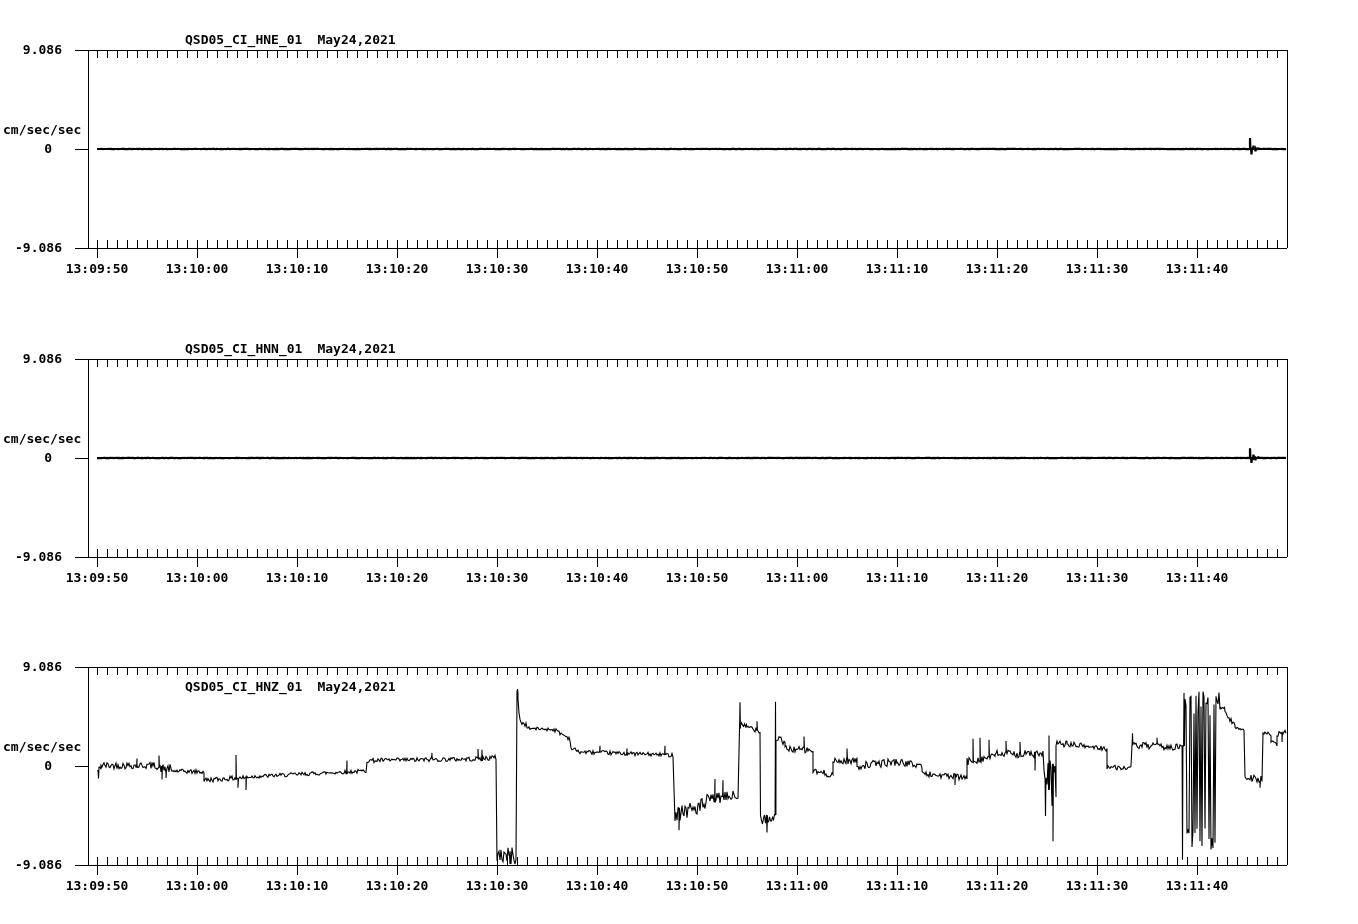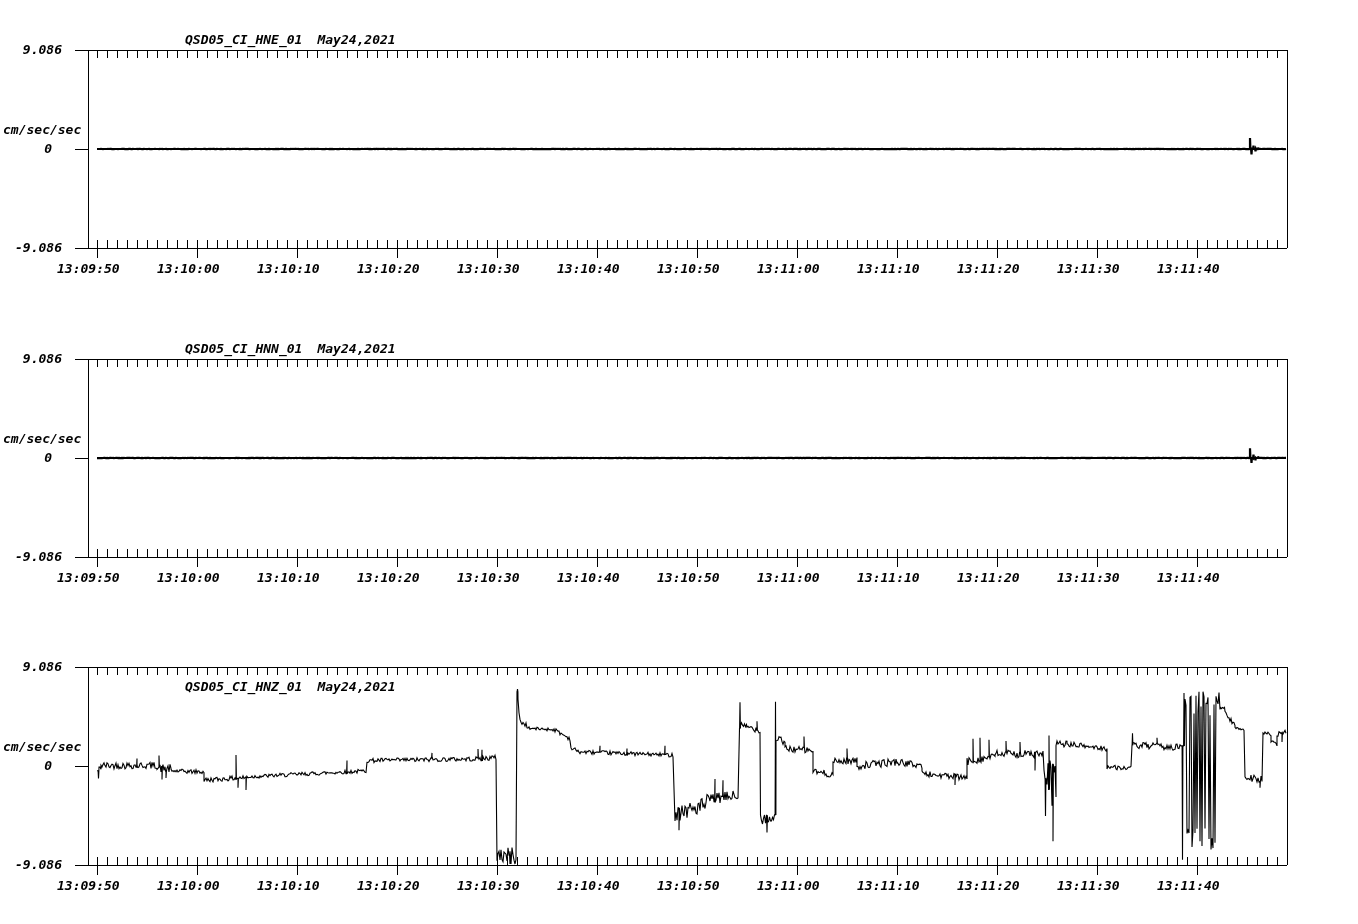--- a/index.html
+++ b/index.html
@@ -1,28 +1,27 @@
 <!DOCTYPE html>
 <html><head>
 <meta charset="utf-8">
 <style>
   html,body{margin:0;padding:0;background:#fff;}
   .figure{
     position:relative;width:1358px;height:924px;background:#ffffff;color:#000000;
     font-family:"DejaVu Sans Mono",monospace;font-weight:bold;font-size:13px;line-height:14px;
     overflow:hidden;
-    font-style:italic;
   }
   .plot-svg{position:absolute;left:0;top:0;}
   .ptitle{position:absolute;left:185px;white-space:pre;}
   .ptitle .tdate{margin-left:15px;}
   .ylab{position:absolute;left:0;width:62px;text-align:right;}
   .ylab.yzero{width:52px;}
   .yunit{position:absolute;left:3px;width:82px;text-align:left;}
-  .xlab{position:absolute;width:80px;}
+  .xlab{position:absolute;width:80px;text-align:center;}
 </style>
 </head>
 <body>
 
 <div class="figure">
 
   <svg class="plot-svg" id="plot" width="1358" height="924" viewBox="0 0 1358 924">
       <path d="M88,50H1287M88,248H1287M88,50V248M1287,50V248M75,50H88M75,149H88M75,248H88M97,50V58M97,240V258M107,50V58M107,240V248M117,50V58M117,240V248M127,50V58M127,240V248M137,50V58M137,240V248M147,50V58M147,240V248M157,50V58M157,240V248M167,50V58M167,240V248M177,50V58M177,240V248M187,50V58M187,240V248M197,50V58M197,240V258M207,50V58M207,240V248M217,50V58M217,240V248M227,50V58M227,240V248M237,50V58M237,240V248M247,50V58M247,240V248M257,50V58M257,240V248M267,50V58M267,240V248M277,50V58M277,240V248M287,50V58M287,240V248M297,50V58M297,240V258M307,50V58M307,240V248M317,50V58M317,240V248M327,50V58M327,240V248M337,50V58M337,240V248M347,50V58M347,240V248M357,50V58M357,240V248M367,50V58M367,240V248M377,50V58M377,240V248M387,50V58M387,240V248M397,50V58M397,240V258M407,50V58M407,240V248M417,50V58M417,240V248M427,50V58M427,240V248M437,50V58M437,240V248M447,50V58M447,240V248M457,50V58M457,240V248M467,50V58M467,240V248M477,50V58M477,240V248M487,50V58M487,240V248M497,50V58M497,240V258M507,50V58M507,240V248M517,50V58M517,240V248M527,50V58M527,240V248M537,50V58M537,240V248M547,50V58M547,240V248M557,50V58M557,240V248M567,50V58M567,240V248M577,50V58M577,240V248M587,50V58M587,240V248M597,50V58M597,240V258M607,50V58M607,240V248M617,50V58M617,240V248M627,50V58M627,240V248M637,50V58M637,240V248M647,50V58M647,240V248M657,50V58M657,240V248M667,50V58M667,240V248M677,50V58M677,240V248M687,50V58M687,240V248M697,50V58M697,240V258M707,50V58M707,240V248M717,50V58M717,240V248M727,50V58M727,240V248M737,50V58M737,240V248M747,50V58M747,240V248M757,50V58M757,240V248M767,50V58M767,240V248M777,50V58M777,240V248M787,50V58M787,240V248M797,50V58M797,240V258M807,50V58M807,240V248M817,50V58M817,240V248M827,50V58M827,240V248M837,50V58M837,240V248M847,50V58M847,240V248M857,50V58M857,240V248M867,50V58M867,240V248M877,50V58M877,240V248M887,50V58M887,240V248M897,50V58M897,240V258M907,50V58M907,240V248M917,50V58M917,240V248M927,50V58M927,240V248M937,50V58M937,240V248M947,50V58M947,240V248M957,50V58M957,240V248M967,50V58M967,240V248M977,50V58M977,240V248M987,50V58M987,240V248M997,50V58M997,240V258M1007,50V58M1007,240V248M1017,50V58M1017,240V248M1027,50V58M1027,240V248M1037,50V58M1037,240V248M1047,50V58M1047,240V248M1057,50V58M1057,240V248M1067,50V58M1067,240V248M1077,50V58M1077,240V248M1087,50V58M1087,240V248M1097,50V58M1097,240V258M1107,50V58M1107,240V248M1117,50V58M1117,240V248M1127,50V58M1127,240V248M1137,50V58M1137,240V248M1147,50V58M1147,240V248M1157,50V58M1157,240V248M1167,50V58M1167,240V248M1177,50V58M1177,240V248M1187,50V58M1187,240V248M1197,50V58M1197,240V258M1207,50V58M1207,240V248M1217,50V58M1217,240V248M1227,50V58M1227,240V248M1237,50V58M1237,240V248M1247,50V58M1247,240V248M1257,50V58M1257,240V248M1267,50V58M1267,240V248M1277,50V58M1277,240V248" stroke="#000000" fill="none" stroke-width="1" shape-rendering="crispEdges"></path>
       <polyline points="97.0,149.0 98.0,149.0 99.0,149.0 100.0,149.0 101.0,148.9 102.0,149.0 103.0,149.1 104.0,149.0 105.0,149.0 106.0,149.0 107.0,149.0 108.0,148.9 109.0,149.0 110.0,148.9 111.0,148.9 112.0,149.1 113.0,149.1 114.0,149.1 115.0,149.0 116.0,149.0 117.0,149.0 118.0,149.1 119.0,149.0 120.0,149.0 121.0,149.0 122.0,148.9 123.0,148.9 124.0,148.9 125.0,149.1 126.0,149.0 127.0,149.1 128.0,149.1 129.0,148.9 130.0,148.8 131.0,149.1 132.0,149.1 133.0,148.9 134.0,149.0 135.0,149.0 136.0,149.0 137.0,148.9 138.0,149.1 139.0,148.9 140.0,148.9 141.0,149.0 142.0,149.2 143.0,149.1 144.0,148.9 145.0,149.0 146.0,149.0 147.0,149.1 148.0,149.0 149.0,148.9 150.0,149.1 151.0,149.0 152.0,149.1 153.0,149.0 154.0,149.0 155.0,148.8 156.0,149.0 157.0,149.0 158.0,149.0 159.0,149.1 160.0,148.9 161.0,149.0 162.0,148.9 163.0,149.1 164.0,149.0 165.0,149.0 166.0,148.9 167.0,149.1 168.0,149.1 169.0,149.0 170.0,149.0 171.0,149.1 172.0,149.0 173.0,149.0 174.0,148.9 175.0,148.9 176.0,149.0 177.0,149.0 178.0,148.9 179.0,149.0 180.0,149.0 181.0,149.1 182.0,149.0 183.0,149.2 184.0,148.9 185.0,149.1 186.0,149.0 187.0,149.1 188.0,149.1 189.0,148.9 190.0,149.0 191.0,149.0 192.0,149.1 193.0,149.0 194.0,149.0 195.0,148.9 196.0,148.8 197.0,149.0 198.0,149.0 199.0,149.0 200.0,149.0 201.0,149.1 202.0,149.0 203.0,149.0 204.0,148.8 205.0,148.9 206.0,149.1 207.0,149.1 208.0,149.0 209.0,148.8 210.0,149.1 211.0,148.9 212.0,149.0 213.0,148.9 214.0,148.9 215.0,149.1 216.0,149.1 217.0,148.9 218.0,149.0 219.0,149.0 220.0,149.1 221.0,148.9 222.0,149.1 223.0,149.1 224.0,149.0 225.0,149.0 226.0,149.1 227.0,148.9 228.0,148.9 229.0,148.9 230.0,149.2 231.0,149.0 232.0,148.9 233.0,149.0 234.0,148.9 235.0,149.0 236.0,149.2 237.0,149.0 238.0,149.0 239.0,149.1 240.0,148.9 241.0,149.1 242.0,149.1 243.0,148.8 244.0,149.0 245.0,148.9 246.0,148.9 247.0,148.9 248.0,148.8 249.0,149.1 250.0,149.1 251.0,149.0 252.0,149.0 253.0,149.0 254.0,149.0 255.0,149.1 256.0,149.1 257.0,149.0 258.0,149.1 259.0,149.0 260.0,148.9 261.0,149.0 262.0,149.1 263.0,149.0 264.0,149.0 265.0,148.8 266.0,149.1 267.0,149.0 268.0,149.1 269.0,148.9 270.0,149.1 271.0,149.0 272.0,149.0 273.0,149.2 274.0,149.1 275.0,149.1 276.0,148.9 277.0,149.1 278.0,148.9 279.0,149.1 280.0,149.0 281.0,148.9 282.0,148.9 283.0,148.9 284.0,149.1 285.0,149.1 286.0,148.9 287.0,149.1 288.0,149.1 289.0,149.1 290.0,149.1 291.0,148.9 292.0,149.0 293.0,148.9 294.0,149.0 295.0,148.9 296.0,148.9 297.0,149.0 298.0,148.9 299.0,149.1 300.0,149.1 301.0,149.1 302.0,149.0 303.0,149.2 304.0,149.0 305.0,148.8 306.0,148.9 307.0,149.0 308.0,148.9 309.0,149.1 310.0,149.0 311.0,148.9 312.0,149.1 313.0,148.8 314.0,149.1 315.0,148.9 316.0,149.0 317.0,148.9 318.0,148.8 319.0,149.0 320.0,149.0 321.0,149.0 322.0,149.1 323.0,149.1 324.0,149.1 325.0,149.1 326.0,148.9 327.0,149.0 328.0,149.0 329.0,149.1 330.0,148.9 331.0,149.1 332.0,148.9 333.0,149.1 334.0,149.1 335.0,149.0 336.0,149.0 337.0,149.1 338.0,149.0 339.0,149.1 340.0,148.9 341.0,149.0 342.0,149.0 343.0,148.8 344.0,149.0 345.0,149.0 346.0,149.0 347.0,149.1 348.0,149.0 349.0,148.9 350.0,149.1 351.0,149.0 352.0,149.0 353.0,149.1 354.0,149.1 355.0,149.0 356.0,149.2 357.0,149.1 358.0,148.9 359.0,149.1 360.0,149.1 361.0,149.0 362.0,148.9 363.0,149.0 364.0,149.0 365.0,148.9 366.0,149.0 367.0,148.9 368.0,148.9 369.0,149.1 370.0,148.9 371.0,149.1 372.0,149.1 373.0,149.0 374.0,148.9 375.0,149.1 376.0,148.9 377.0,148.9 378.0,149.1 379.0,148.9 380.0,149.0 381.0,148.9 382.0,149.0 383.0,148.9 384.0,148.8 385.0,149.0 386.0,149.1 387.0,149.1 388.0,148.9 389.0,148.9 390.0,149.1 391.0,148.9 392.0,149.1 393.0,149.0 394.0,148.9 395.0,149.0 396.0,148.9 397.0,148.9 398.0,149.1 399.0,149.1 400.0,149.1 401.0,149.2 402.0,148.9 403.0,149.1 404.0,149.0 405.0,149.1 406.0,149.1 407.0,148.9 408.0,148.9 409.0,149.0 410.0,148.8 411.0,149.0 412.0,148.9 413.0,149.0 414.0,149.0 415.0,149.1 416.0,148.9 417.0,149.1 418.0,149.0 419.0,149.0 420.0,148.9 421.0,149.0 422.0,149.1 423.0,148.9 424.0,149.1 425.0,149.1 426.0,149.1 427.0,148.9 428.0,149.0 429.0,149.1 430.0,149.0 431.0,149.0 432.0,149.1 433.0,149.1 434.0,149.1 435.0,149.0 436.0,148.9 437.0,149.0 438.0,148.9 439.0,149.1 440.0,149.1 441.0,149.0 442.0,149.2 443.0,149.0 444.0,149.0 445.0,148.9 446.0,148.9 447.0,149.0 448.0,148.9 449.0,149.0 450.0,149.1 451.0,149.1 452.0,149.1 453.0,149.1 454.0,148.9 455.0,149.1 456.0,149.1 457.0,149.1 458.0,148.9 459.0,148.9 460.0,149.2 461.0,149.0 462.0,149.2 463.0,149.1 464.0,148.9 465.0,149.0 466.0,149.2 467.0,149.1 468.0,149.2 469.0,149.0 470.0,149.0 471.0,149.2 472.0,148.9 473.0,148.9 474.0,149.1 475.0,149.0 476.0,149.1 477.0,149.1 478.0,149.2 479.0,149.0 480.0,148.9 481.0,148.9 482.0,149.0 483.0,148.9 484.0,149.0 485.0,149.1 486.0,149.0 487.0,148.9 488.0,148.9 489.0,149.0 490.0,148.9 491.0,149.0 492.0,149.0 493.0,149.0 494.0,148.8 495.0,149.1 496.0,149.0 497.0,149.1 498.0,149.0 499.0,149.1 500.0,149.0 501.0,149.1 502.0,148.9 503.0,148.9 504.0,149.1 505.0,148.8 506.0,149.0 507.0,149.0 508.0,149.1 509.0,149.2 510.0,148.9 511.0,149.1 512.0,149.0 513.0,148.9 514.0,148.9 515.0,149.1 516.0,148.9 517.0,149.0 518.0,149.0 519.0,149.0 520.0,149.0 521.0,149.1 522.0,149.2 523.0,149.1 524.0,149.1 525.0,149.1 526.0,149.0 527.0,149.0 528.0,149.1 529.0,149.0 530.0,149.0 531.0,148.9 532.0,148.9 533.0,149.1 534.0,149.0 535.0,149.1 536.0,148.9 537.0,149.1 538.0,149.1 539.0,149.0 540.0,149.1 541.0,149.1 542.0,148.9 543.0,149.1 544.0,149.1 545.0,149.1 546.0,149.2 547.0,149.1 548.0,149.1 549.0,149.1 550.0,149.0 551.0,149.1 552.0,148.8 553.0,148.9 554.0,148.9 555.0,149.1 556.0,148.9 557.0,149.0 558.0,148.9 559.0,149.0 560.0,148.9 561.0,149.1 562.0,149.1 563.0,148.9 564.0,149.1 565.0,149.1 566.0,148.9 567.0,148.9 568.0,149.1 569.0,149.2 570.0,149.1 571.0,149.0 572.0,149.2 573.0,148.9 574.0,148.9 575.0,148.9 576.0,149.0 577.0,149.1 578.0,148.9 579.0,148.8 580.0,149.0 581.0,149.1 582.0,149.1 583.0,149.1 584.0,149.0 585.0,148.9 586.0,148.9 587.0,149.1 588.0,149.1 589.0,149.0 590.0,148.9 591.0,149.0 592.0,149.0 593.0,149.1 594.0,149.0 595.0,149.0 596.0,149.0 597.0,148.9 598.0,149.0 599.0,148.9 600.0,149.1 601.0,149.1 602.0,149.0 603.0,148.9 604.0,149.1 605.0,149.1 606.0,149.1 607.0,149.1 608.0,148.9 609.0,148.9 610.0,149.1 611.0,149.0 612.0,149.0 613.0,149.0 614.0,149.0 615.0,148.9 616.0,149.1 617.0,149.1 618.0,149.1 619.0,148.9 620.0,149.1 621.0,149.2 622.0,149.0 623.0,149.1 624.0,149.2 625.0,148.9 626.0,148.9 627.0,149.1 628.0,148.9 629.0,149.2 630.0,149.1 631.0,149.1 632.0,149.1 633.0,149.2 634.0,148.9 635.0,148.9 636.0,148.9 637.0,149.0 638.0,149.0 639.0,148.9 640.0,149.1 641.0,149.1 642.0,149.0 643.0,149.1 644.0,149.1 645.0,149.0 646.0,149.1 647.0,149.1 648.0,148.9 649.0,149.0 650.0,148.9 651.0,148.9 652.0,149.1 653.0,149.0 654.0,148.9 655.0,149.2 656.0,149.0 657.0,148.9 658.0,148.9 659.0,149.0 660.0,149.0 661.0,149.0 662.0,149.1 663.0,149.0 664.0,148.8 665.0,149.1 666.0,149.1 667.0,149.1 668.0,149.0 669.0,149.1 670.0,148.9 671.0,148.8 672.0,149.0 673.0,149.0 674.0,149.1 675.0,148.9 676.0,149.0 677.0,149.1 678.0,149.1 679.0,149.2 680.0,149.0 681.0,149.1 682.0,149.0 683.0,149.0 684.0,148.9 685.0,148.9 686.0,149.1 687.0,149.0 688.0,149.0 689.0,149.1 690.0,149.1 691.0,148.9 692.0,149.1 693.0,149.0 694.0,149.1 695.0,149.0 696.0,149.0 697.0,148.9 698.0,149.0 699.0,149.0 700.0,148.9 701.0,149.1 702.0,148.9 703.0,149.0 704.0,148.9 705.0,149.0 706.0,148.9 707.0,149.0 708.0,148.9 709.0,149.2 710.0,149.1 711.0,149.0 712.0,148.9 713.0,149.0 714.0,148.9 715.0,149.0 716.0,148.9 717.0,148.9 718.0,149.2 719.0,148.9 720.0,148.9 721.0,149.0 722.0,149.0 723.0,149.1 724.0,149.1 725.0,149.0 726.0,149.1 727.0,149.0 728.0,149.0 729.0,149.1 730.0,149.1 731.0,149.1 732.0,148.9 733.0,148.9 734.0,148.9 735.0,149.1 736.0,149.1 737.0,149.2 738.0,149.0 739.0,148.9 740.0,148.9 741.0,149.1 742.0,149.1 743.0,149.0 744.0,149.1 745.0,149.0 746.0,148.9 747.0,149.0 748.0,149.0 749.0,149.1 750.0,149.0 751.0,149.0 752.0,148.8 753.0,149.0 754.0,149.1 755.0,148.9 756.0,149.0 757.0,149.1 758.0,149.1 759.0,149.1 760.0,149.0 761.0,148.9 762.0,148.8 763.0,149.1 764.0,149.0 765.0,148.9 766.0,149.0 767.0,148.9 768.0,149.0 769.0,148.9 770.0,149.0 771.0,149.1 772.0,148.8 773.0,149.0 774.0,149.1 775.0,149.1 776.0,149.1 777.0,149.1 778.0,148.9 779.0,148.9 780.0,149.0 781.0,149.0 782.0,149.0 783.0,148.9 784.0,149.0 785.0,149.1 786.0,148.9 787.0,149.1 788.0,149.0 789.0,148.9 790.0,148.9 791.0,148.8 792.0,149.0 793.0,149.1 794.0,148.9 795.0,148.9 796.0,148.9 797.0,148.9 798.0,149.1 799.0,149.1 800.0,148.9 801.0,149.1 802.0,149.0 803.0,148.9 804.0,149.0 805.0,148.9 806.0,149.1 807.0,149.2 808.0,148.9 809.0,148.9 810.0,149.0 811.0,148.9 812.0,149.1 813.0,149.1 814.0,148.8 815.0,149.0 816.0,149.1 817.0,149.1 818.0,148.9 819.0,148.9 820.0,148.9 821.0,149.1 822.0,149.1 823.0,149.1 824.0,149.1 825.0,149.0 826.0,149.1 827.0,148.9 828.0,148.9 829.0,148.9 830.0,149.0 831.0,149.1 832.0,148.9 833.0,148.8 834.0,148.9 835.0,149.1 836.0,149.1 837.0,149.1 838.0,149.0 839.0,148.9 840.0,149.2 841.0,149.0 842.0,149.1 843.0,149.0 844.0,148.9 845.0,148.8 846.0,148.8 847.0,149.1 848.0,148.9 849.0,149.0 850.0,149.0 851.0,148.9 852.0,149.1 853.0,148.9 854.0,149.0 855.0,148.9 856.0,149.1 857.0,149.1 858.0,149.1 859.0,148.9 860.0,149.0 861.0,148.8 862.0,149.1 863.0,149.1 864.0,149.0 865.0,148.9 866.0,149.0 867.0,149.0 868.0,148.9 869.0,149.0 870.0,149.1 871.0,149.0 872.0,149.1 873.0,149.1 874.0,149.0 875.0,149.0 876.0,149.0 877.0,149.1 878.0,149.2 879.0,149.1 880.0,149.1 881.0,149.0 882.0,148.9 883.0,149.0 884.0,149.1 885.0,149.0 886.0,149.1 887.0,149.1 888.0,149.1 889.0,149.0 890.0,149.1 891.0,149.1 892.0,148.9 893.0,149.1 894.0,149.1 895.0,148.9 896.0,149.1 897.0,149.1 898.0,148.8 899.0,149.1 900.0,149.1 901.0,148.9 902.0,148.9 903.0,148.9 904.0,148.9 905.0,148.9 906.0,148.8 907.0,148.9 908.0,149.1 909.0,149.0 910.0,149.1 911.0,148.9 912.0,149.1 913.0,149.2 914.0,148.9 915.0,149.0 916.0,149.1 917.0,149.1 918.0,149.0 919.0,148.9 920.0,149.1 921.0,148.9 922.0,149.0 923.0,149.1 924.0,149.1 925.0,149.1 926.0,148.9 927.0,149.1 928.0,149.0 929.0,149.0 930.0,148.9 931.0,148.9 932.0,149.1 933.0,148.8 934.0,149.2 935.0,149.0 936.0,148.8 937.0,149.1 938.0,149.2 939.0,148.9 940.0,149.0 941.0,149.0 942.0,149.0 943.0,148.9 944.0,149.1 945.0,149.0 946.0,148.9 947.0,148.8 948.0,149.0 949.0,148.9 950.0,148.8 951.0,149.1 952.0,149.1 953.0,148.9 954.0,149.2 955.0,148.9 956.0,149.0 957.0,148.9 958.0,149.0 959.0,149.0 960.0,148.9 961.0,148.9 962.0,149.0 963.0,148.9 964.0,149.2 965.0,149.1 966.0,149.1 967.0,149.0 968.0,148.9 969.0,149.1 970.0,149.1 971.0,148.9 972.0,148.9 973.0,148.9 974.0,149.0 975.0,148.9 976.0,149.2 977.0,148.9 978.0,149.1 979.0,149.1 980.0,148.9 981.0,149.0 982.0,148.8 983.0,148.9 984.0,148.9 985.0,149.0 986.0,148.9 987.0,148.9 988.0,149.1 989.0,148.8 990.0,148.9 991.0,149.0 992.0,148.9 993.0,148.9 994.0,148.9 995.0,149.1 996.0,148.9 997.0,149.1 998.0,149.0 999.0,149.1 1000.0,148.9 1001.0,149.1 1002.0,148.8 1003.0,149.1 1004.0,149.1 1005.0,149.0 1006.0,149.1 1007.0,148.9 1008.0,148.9 1009.0,148.9 1010.0,148.9 1011.0,149.0 1012.0,148.9 1013.0,148.9 1014.0,148.9 1015.0,148.9 1016.0,149.0 1017.0,149.0 1018.0,149.0 1019.0,149.0 1020.0,148.9 1021.0,148.9 1022.0,149.1 1023.0,149.1 1024.0,149.0 1025.0,149.0 1026.0,149.0 1027.0,148.9 1028.0,149.1 1029.0,148.9 1030.0,149.0 1031.0,149.0 1032.0,149.1 1033.0,149.1 1034.0,148.9 1035.0,149.1 1036.0,149.1 1037.0,148.9 1038.0,149.0 1039.0,148.9 1040.0,149.1 1041.0,149.0 1042.0,148.9 1043.0,149.0 1044.0,148.9 1045.0,149.1 1046.0,149.0 1047.0,149.0 1048.0,149.1 1049.0,149.0 1050.0,149.1 1051.0,148.8 1052.0,149.0 1053.0,149.1 1054.0,149.1 1055.0,148.9 1056.0,148.9 1057.0,149.1 1058.0,149.0 1059.0,149.1 1060.0,148.9 1061.0,148.9 1062.0,149.0 1063.0,149.1 1064.0,149.1 1065.0,149.0 1066.0,149.1 1067.0,149.0 1068.0,149.1 1069.0,149.1 1070.0,149.0 1071.0,149.0 1072.0,149.1 1073.0,149.0 1074.0,149.0 1075.0,148.9 1076.0,148.9 1077.0,148.9 1078.0,149.0 1079.0,148.9 1080.0,148.9 1081.0,149.0 1082.0,149.1 1083.0,149.2 1084.0,149.0 1085.0,149.0 1086.0,148.9 1087.0,149.0 1088.0,149.1 1089.0,149.0 1090.0,149.0 1091.0,149.2 1092.0,148.9 1093.0,148.9 1094.0,149.2 1095.0,149.1 1096.0,149.0 1097.0,148.9 1098.0,149.0 1099.0,148.9 1100.0,148.9 1101.0,149.1 1102.0,149.0 1103.0,149.0 1104.0,149.1 1105.0,149.1 1106.0,149.1 1107.0,149.1 1108.0,149.1 1109.0,149.0 1110.0,149.1 1111.0,148.9 1112.0,149.2 1113.0,149.1 1114.0,148.9 1115.0,149.1 1116.0,149.1 1117.0,148.9 1118.0,149.1 1119.0,149.0 1120.0,149.0 1121.0,149.0 1122.0,149.0 1123.0,149.0 1124.0,148.9 1125.0,149.1 1126.0,148.9 1127.0,148.9 1128.0,149.0 1129.0,149.1 1130.0,148.8 1131.0,149.2 1132.0,149.2 1133.0,148.9 1134.0,149.1 1135.0,149.1 1136.0,148.8 1137.0,149.0 1138.0,148.9 1139.0,149.1 1140.0,148.8 1141.0,149.1 1142.0,149.0 1143.0,148.9 1144.0,149.1 1145.0,148.9 1146.0,148.8 1147.0,149.0 1148.0,149.0 1149.0,148.9 1150.0,148.9 1151.0,149.1 1152.0,148.9 1153.0,149.0 1154.0,148.9 1155.0,149.1 1156.0,148.9 1157.0,148.9 1158.0,148.9 1159.0,148.9 1160.0,149.1 1161.0,148.9 1162.0,149.0 1163.0,148.8 1164.0,149.1 1165.0,149.0 1166.0,149.0 1167.0,149.1 1168.0,149.0 1169.0,149.1 1170.0,149.0 1171.0,149.1 1172.0,148.9 1173.0,149.2 1174.0,148.9 1175.0,149.2 1176.0,149.2 1177.0,149.0 1178.0,148.9 1179.0,149.2 1180.0,149.1 1181.0,149.0 1182.0,149.2 1183.0,148.9 1184.0,149.1 1185.0,149.0 1186.0,148.9 1187.0,148.9 1188.0,149.0 1189.0,149.1 1190.0,148.9 1191.0,148.9 1192.0,149.1 1193.0,148.9 1194.0,149.0 1195.0,149.1 1196.0,149.1 1197.0,148.8 1198.0,148.9 1199.0,149.0 1200.0,148.8 1201.0,149.1 1202.0,149.1 1203.0,149.1 1204.0,149.0 1205.0,149.0 1206.0,149.0 1207.0,149.1 1208.0,149.1 1209.0,149.1 1210.0,149.0 1211.0,149.0 1212.0,149.1 1213.0,149.0 1214.0,149.0 1215.0,148.9 1216.0,149.1 1217.0,148.8 1218.0,149.1 1219.0,149.0 1220.0,149.0 1221.0,148.9 1222.0,149.0 1223.0,149.0 1224.0,148.9 1225.0,149.1 1226.0,148.8 1227.0,149.0 1228.0,149.1 1229.0,148.9 1230.0,149.0 1231.0,148.9 1232.0,149.0 1233.0,149.1 1234.0,149.1 1235.0,149.0 1236.0,149.0 1237.0,148.9 1238.0,149.1 1239.0,148.9 1240.0,149.1 1241.0,149.1 1242.0,149.0 1243.0,148.9 1244.0,148.9 1245.0,148.9 1246.0,149.2 1247.0,149.1 1248.0,149.1 1249.0,149.1 1249.6,148.9 1250.0,148.9 1250.0,138.1 1250.4,148.9 1251.0,149.1 1251.1,149.1 1251.5,154.4 1251.9,149.1 1252.0,149.2 1253.0,148.8 1253.1,148.8 1253.5,145.7 1253.9,148.8 1254.0,148.9 1255.0,148.8 1255.1,148.8 1255.5,151.2 1255.9,148.8 1256.0,149.0 1257.0,149.1 1257.6,149.0 1258.0,149.0 1258.0,147.4 1258.4,149.0 1259.0,148.9 1260.0,148.9 1261.0,149.0 1262.0,149.0 1263.0,148.9 1264.0,148.9 1265.0,148.9 1266.0,149.0 1267.0,148.9 1268.0,148.9 1269.0,148.9 1270.0,148.9 1271.0,148.9 1272.0,149.1 1273.0,149.1 1274.0,149.1 1275.0,148.9 1276.0,149.1 1277.0,149.1 1278.0,149.1 1279.0,149.0 1280.0,149.0 1281.0,149.0 1282.0,148.9 1283.0,149.1 1284.0,149.1 1285.0,149.2 1286.0,149.0" fill="none" stroke="#000000" stroke-width="2.2" stroke-linejoin="miter"></polyline>
       <path d="M88,359H1287M88,557H1287M88,359V557M1287,359V557M75,359H88M75,458H88M75,557H88M97,359V367M97,549V567M107,359V367M107,549V557M117,359V367M117,549V557M127,359V367M127,549V557M137,359V367M137,549V557M147,359V367M147,549V557M157,359V367M157,549V557M167,359V367M167,549V557M177,359V367M177,549V557M187,359V367M187,549V557M197,359V367M197,549V567M207,359V367M207,549V557M217,359V367M217,549V557M227,359V367M227,549V557M237,359V367M237,549V557M247,359V367M247,549V557M257,359V367M257,549V557M267,359V367M267,549V557M277,359V367M277,549V557M287,359V367M287,549V557M297,359V367M297,549V567M307,359V367M307,549V557M317,359V367M317,549V557M327,359V367M327,549V557M337,359V367M337,549V557M347,359V367M347,549V557M357,359V367M357,549V557M367,359V367M367,549V557M377,359V367M377,549V557M387,359V367M387,549V557M397,359V367M397,549V567M407,359V367M407,549V557M417,359V367M417,549V557M427,359V367M427,549V557M437,359V367M437,549V557M447,359V367M447,549V557M457,359V367M457,549V557M467,359V367M467,549V557M477,359V367M477,549V557M487,359V367M487,549V557M497,359V367M497,549V567M507,359V367M507,549V557M517,359V367M517,549V557M527,359V367M527,549V557M537,359V367M537,549V557M547,359V367M547,549V557M557,359V367M557,549V557M567,359V367M567,549V557M577,359V367M577,549V557M587,359V367M587,549V557M597,359V367M597,549V567M607,359V367M607,549V557M617,359V367M617,549V557M627,359V367M627,549V557M637,359V367M637,549V557M647,359V367M647,549V557M657,359V367M657,549V557M667,359V367M667,549V557M677,359V367M677,549V557M687,359V367M687,549V557M697,359V367M697,549V567M707,359V367M707,549V557M717,359V367M717,549V557M727,359V367M727,549V557M737,359V367M737,549V557M747,359V367M747,549V557M757,359V367M757,549V557M767,359V367M767,549V557M777,359V367M777,549V557M787,359V367M787,549V557M797,359V367M797,549V567M807,359V367M807,549V557M817,359V367M817,549V557M827,359V367M827,549V557M837,359V367M837,549V557M847,359V367M847,549V557M857,359V367M857,549V557M867,359V367M867,549V557M877,359V367M877,549V557M887,359V367M887,549V557M897,359V367M897,549V567M907,359V367M907,549V557M917,359V367M917,549V557M927,359V367M927,549V557M937,359V367M937,549V557M947,359V367M947,549V557M957,359V367M957,549V557M967,359V367M967,549V557M977,359V367M977,549V557M987,359V367M987,549V557M997,359V367M997,549V567M1007,359V367M1007,549V557M1017,359V367M1017,549V557M1027,359V367M1027,549V557M1037,359V367M1037,549V557M1047,359V367M1047,549V557M1057,359V367M1057,549V557M1067,359V367M1067,549V557M1077,359V367M1077,549V557M1087,359V367M1087,549V557M1097,359V367M1097,549V567M1107,359V367M1107,549V557M1117,359V367M1117,549V557M1127,359V367M1127,549V557M1137,359V367M1137,549V557M1147,359V367M1147,549V557M1157,359V367M1157,549V557M1167,359V367M1167,549V557M1177,359V367M1177,549V557M1187,359V367M1187,549V557M1197,359V367M1197,549V567M1207,359V367M1207,549V557M1217,359V367M1217,549V557M1227,359V367M1227,549V557M1237,359V367M1237,549V557M1247,359V367M1247,549V557M1257,359V367M1257,549V557M1267,359V367M1267,549V557M1277,359V367M1277,549V557" stroke="#000000" fill="none" stroke-width="1" shape-rendering="crispEdges"></path>

